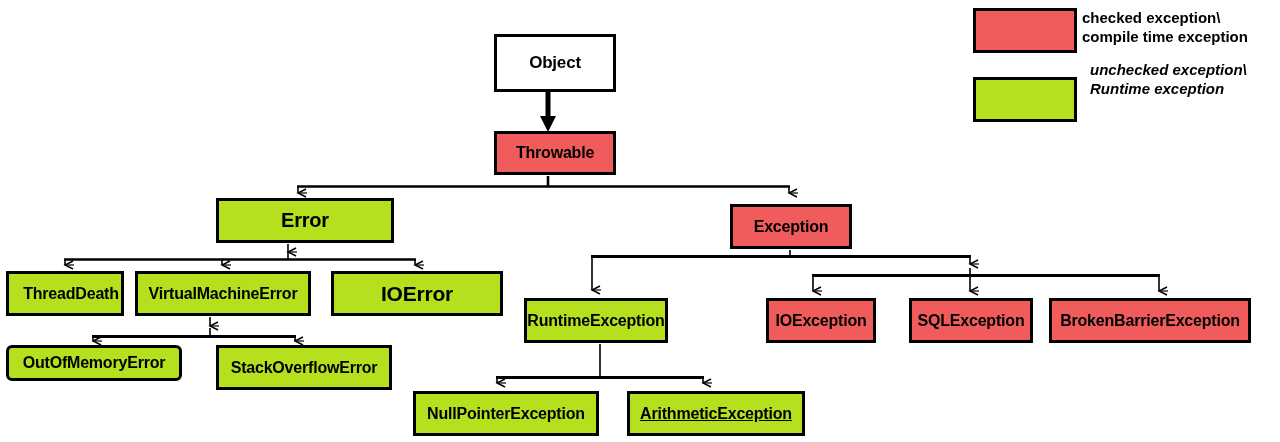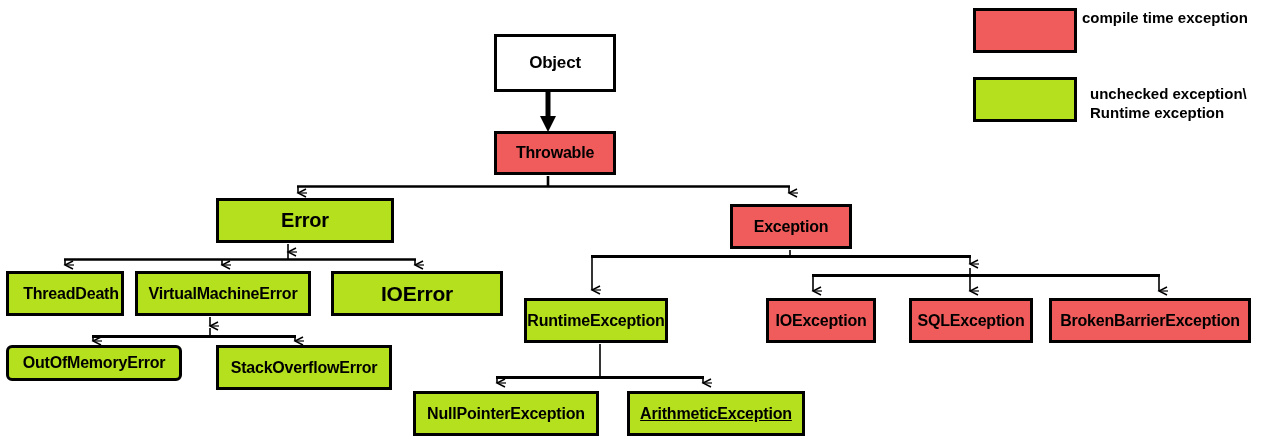--- a/index.html
+++ b/index.html
@@ -139,18 +139,18 @@
       <div class="node node-green" style="left: 524px; top: 298px; width: 144px; height: 45px; font-size: 16px;">RuntimeException</div>
       <div class="node node-red" style="left: 766px; top: 298px; width: 110px; height: 45px; font-size: 16px;">IOException</div>
       <div class="node node-red" style="left: 909px; top: 298px; width: 124px; height: 45px; font-size: 16px;">SQLException</div>
       <div class="node node-red" style="left: 1049px; top: 298px; width: 202px; height: 45px; font-size: 16px;">BrokenBarrierException</div>
       <div class="node node-green" style="left: 413px; top: 391px; width: 186px; height: 45px; font-size: 16px;">NullPointerException</div>
       <div class="node node-green" style="left: 627px; top: 391px; width: 178px; height: 45px; font-size: 16px; text-decoration: underline;">ArithmeticException</div>
     </div>
 
   <div id="legend-layer">
       <div class="legend-swatch" style="left: 973px; top: 8px; width: 104px; height: 45px; background: rgb(240, 91, 91);"></div>
-      <div class="legend-label" style="left: 1082px; top: 8px;"><div>compile time exception</div></div>
+      <div class="legend-label" style="left: 1082px; top: 8px;"><div>checked exception\</div><div>compile time exception</div></div>
       <div class="legend-swatch" style="left: 973px; top: 77px; width: 104px; height: 45px; background: rgb(181, 224, 30);"></div>
-      <div class="legend-label" style="left: 1090px; top: 84px;"><div>unchecked exception\</div><div>Runtime exception</div></div>
+      <div class="legend-label" style="left: 1090px; top: 60px; font-style: italic;"><div>unchecked exception\</div><div>Runtime exception</div></div>
     </div>
 
 </div>
 
 </body></html>

